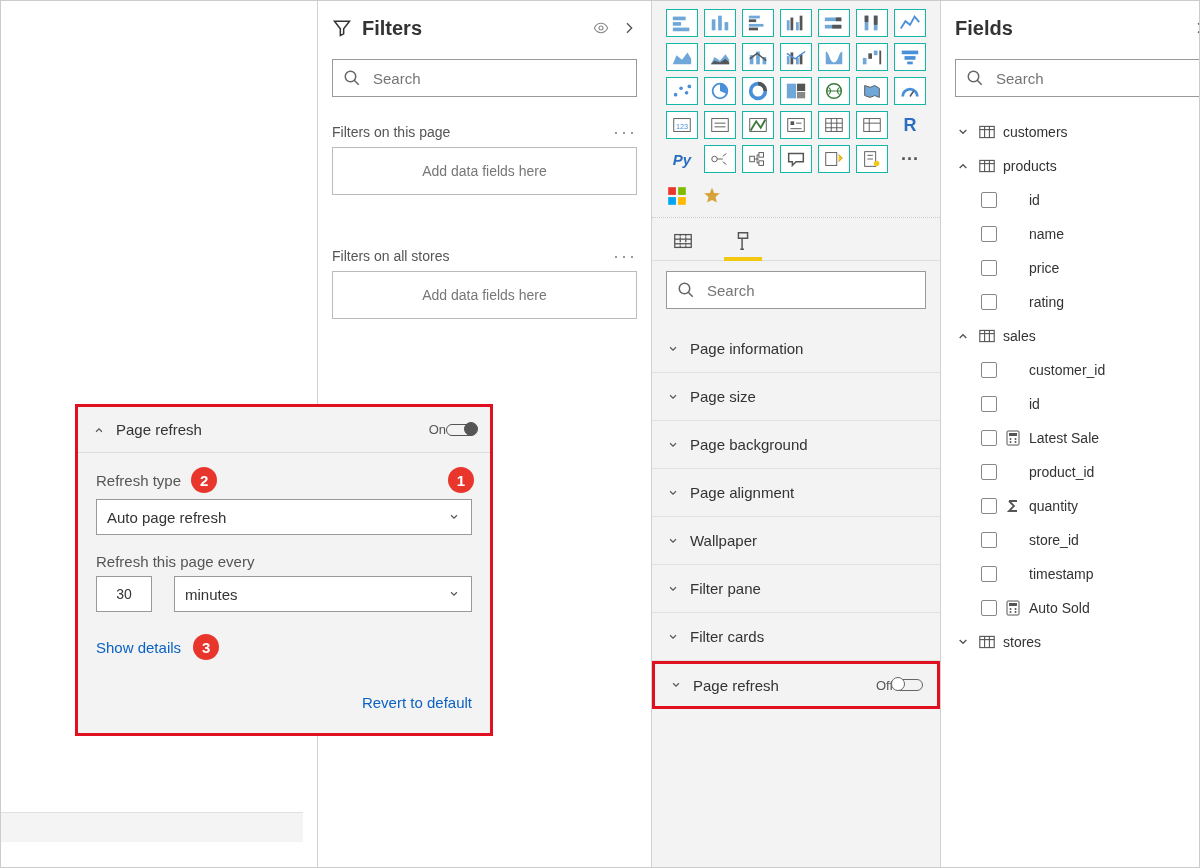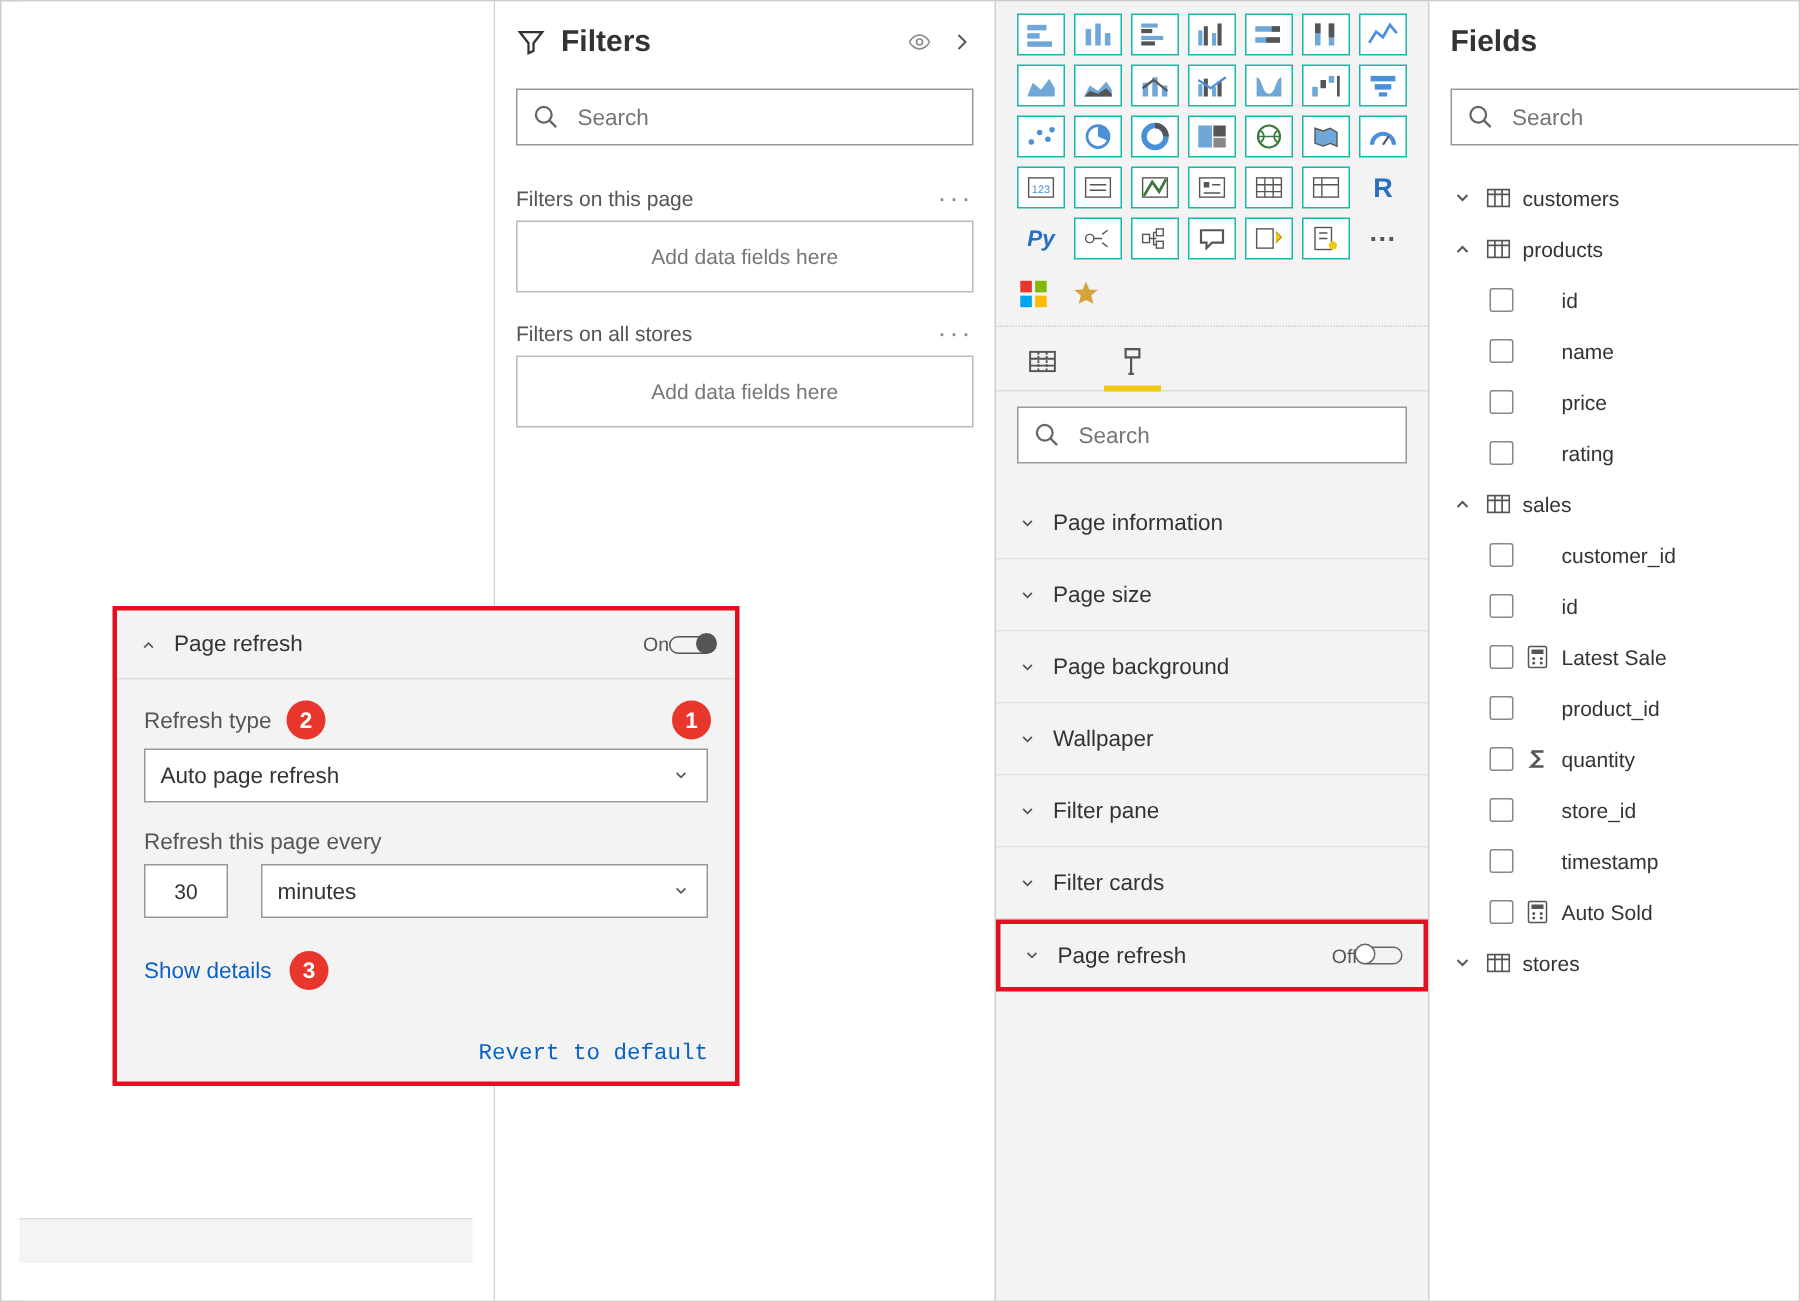--- a/index.html
+++ b/index.html
@@ -7,39 +7,39 @@
     margin: 0;
     font-family: "Segoe UI", Arial, sans-serif;
     font-size: 14px;
     color: #333;
     background: #fff;
     width: 1200px;
     height: 868px;
     overflow: hidden;
     border: 1px solid #ccc;
   }
-  .app { display: flex; height: 100%; padding-left: 12px; }
+  .app { display: flex; height: 100%; }
   .canvas { flex: 0 0 316px; position: relative; background: #fff; }
   .canvas-bottom { position:absolute; bottom:25px; left:0; right:14px; height:30px; background:#f4f4f4; border-top:1px solid #e0e0e0;}
   .filters-pane { flex: 0 0 334px; border-left: 1px solid #d0d0d0; background: #fff; display:flex; flex-direction:column;}
   .viz-pane { flex: 0 0 280px; border-left: 1px solid #d0d0d0; background: #f3f3f3; display:flex; flex-direction:column;}
   .fields-pane { flex: 0 0 264px; border-left: 1px solid #d0d0d0; background: #fff; display:flex; flex-direction:column;}
   .pane-header { height: 54px; display:flex; align-items:center; padding: 0 14px; font-size: 20px; font-weight: 600; }
   .pane-header .title { flex:1; display:flex; align-items:center; gap:10px;}
   .pane-header svg.icon { width:20px; height:20px; }
   .hdr-actions { display:flex; align-items:center; gap:12px; color:#666;}
   .hdr-actions svg { width:16px; height:16px; }
   .chev { width:16px; height:16px; }
   .search-box { margin: 4px 14px 14px; border:1px solid #999; height:38px; display:flex; align-items:center; padding:0 10px; gap:10px; background:#fff;}
   .search-box input { border:none; outline:none; flex:1; font-size:15px; color:#555; background:transparent;}
   .search-box svg {width:18px;height:18px;}
   .filter-section { padding: 6px 14px; }
   .filter-section-head { display:flex; align-items:center; justify-content:space-between; color:#555; font-size:14px; padding:6px 0;}
   .ellips { color:#888; font-size:18px; letter-spacing:2px; line-height:1; }
-  .drop-target { border:1px solid #bbb; height:48px; display:flex; align-items:center; justify-content:center; color:#777; margin-bottom:0; background:#fff;}
+  .drop-target { border:1px solid #bbb; height:48px; display:flex; align-items:center; justify-content:center; color:#777; margin-bottom:34px; background:#fff;}
 
   
   .viz-grid { padding: 8px 14px 6px; display:grid; grid-template-columns: repeat(7,32px); gap:6px 6px; }
   .viz-cell { width:32px; height:28px; display:flex; align-items:center; justify-content:center; border:1px solid #14b8a6; background:#fff;}
   .viz-cell svg { width:22px; height:20px; }
   .viz-cell.noborder{border:none; background:transparent; font-weight:700;}
   .viz-addons { padding: 6px 14px 10px; display:flex; gap:14px; align-items:center; border-bottom:1px dotted #ccc; margin-bottom:4px;}
   .tab-row { padding: 0 14px; display:flex; gap:26px; border-bottom:1px solid #ddd; }
   .tab-btn { width:34px; height:38px; display:flex; align-items:center; justify-content:center; border:none; background:none; position:relative;}
   .tab-btn.active::after { content:""; position:absolute; bottom:-1px; left:-2px; right:-2px; height:4px; background:#f2c811;}
@@ -60,21 +60,21 @@
   .callout { position:absolute; left:75px; top:404px; width:418px; background:#f3f3f3; border:3px solid #e01020;}
   .callout-head { height:46px; display:flex; align-items:center; padding:0 14px; gap:10px; border-bottom:1px solid #ddd;}
   .callout-head .label{flex:1; font-size:15px;}
   .callout-body { padding: 14px 18px 10px; }
   .field-label { font-size:15px; color:#555; margin-bottom:6px; display:flex; align-items:center; gap:10px;}
   .select { border:1px solid #999; background:#fff; height:36px; display:flex; align-items:center; padding:0 10px; justify-content:space-between; font-size:15px; margin-bottom:18px;}
   .select svg{width:14px;height:14px;}
   .row-inputs { display:flex; gap:22px; margin-bottom:8px;}
   .num-input { width:56px; height:36px; border:1px solid #999; background:#fff; display:flex; align-items:center; justify-content:center;}
   .link { color:#0b61c4; font-size:15px; }
-  .callout-footer { padding: 24px 18px 10px; text-align:right;font-family:Liberation Mono, monospace; }
+  .callout-footer { padding: 24px 18px 22px; text-align:right; }
   .marker { display:inline-flex; width:26px; height:26px; border-radius:50%; background:#e8362d; color:#fff; font-weight:600; align-items:center; justify-content:center; font-size:15px;}
   .marker.abs{position:absolute;}
 
   
   .fields-list { padding: 4px 10px; overflow:auto;}
   .tree-row { display:flex; align-items:center; gap:8px; height:34px; padding:0 4px;}
   .tree-row.child { padding-left:30px;}
   .tree-row .expander{width:16px;display:flex;justify-content:center;}
   .tree-row svg{width:16px;height:16px;}
   .checkbox { width:16px; height:16px; border:1.5px solid #888; border-radius:2px; flex-shrink:0;}
@@ -416,20 +416,26 @@
           <svg class="chev-sm" viewBox="0 0 24 24" stroke="#555" stroke-width="2" fill="none">
             <path d="M7 9l5 5 5-5"></path>
           </svg>
           <span class="label">Page size</span>
         </div>
       <div class="acc-item">
           <svg class="chev-sm" viewBox="0 0 24 24" stroke="#555" stroke-width="2" fill="none">
             <path d="M7 9l5 5 5-5"></path>
           </svg>
           <span class="label">Page background</span>
+        </div>
+      <div class="acc-item">
+          <svg class="chev-sm" viewBox="0 0 24 24" stroke="#555" stroke-width="2" fill="none">
+            <path d="M7 9l5 5 5-5"></path>
+          </svg>
+          <span class="label">Page alignment</span>
         </div>
       <div class="acc-item">
           <svg class="chev-sm" viewBox="0 0 24 24" stroke="#555" stroke-width="2" fill="none">
             <path d="M7 9l5 5 5-5"></path>
           </svg>
           <span class="label">Wallpaper</span>
         </div>
       <div class="acc-item">
           <svg class="chev-sm" viewBox="0 0 24 24" stroke="#555" stroke-width="2" fill="none">
             <path d="M7 9l5 5 5-5"></path>

